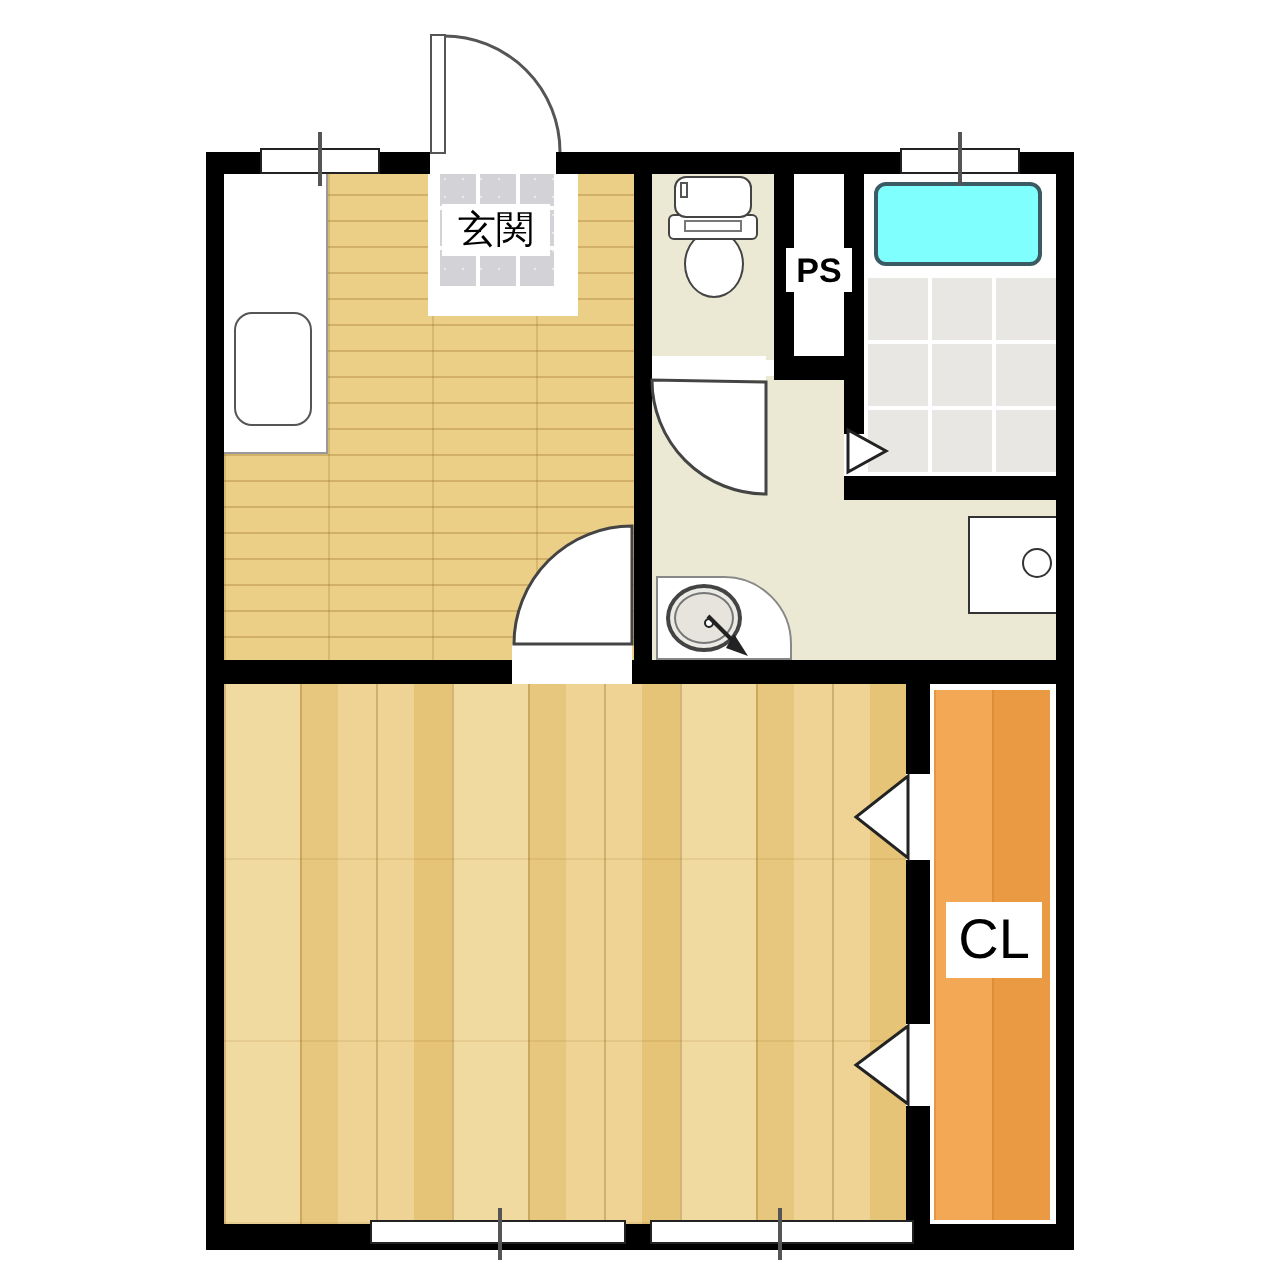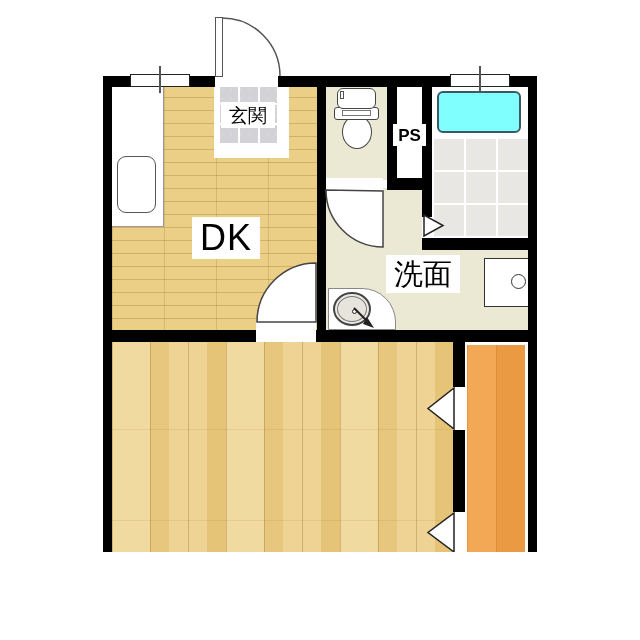--- a/index.html
+++ b/index.html
@@ -1,16 +1,16 @@
 <!DOCTYPE html>
 <html><head>
 <meta charset="utf-8">
 <style>
   html,body{margin:0;padding:0;background:#fff;}
-  #canvas{position:relative;width:640px;height:552px;background:#fff;overflow:hidden;
+  #canvas{position:relative;width:640px;height:640px;background:#fff;overflow:hidden;
           font-family:"Liberation Sans","DejaVu Sans",sans-serif;}
   .wall{position:absolute;background:#000;}
   .white{position:absolute;background:#fff;}
   .floor{position:absolute;}
   .label{position:absolute;background:#fff;color:#000;display:flex;align-items:center;
          justify-content:center;white-space:nowrap;line-height:1;}
   .tick{position:absolute;background:#555;width:2px;}
   .fixture{position:absolute;background:#fff;}
   
   .dk-floor{background-color:#eccf87;background-image:
@@ -109,23 +109,20 @@
     <polygon points="424,215 424,236 443,225.5" fill="#fff" stroke="#222" stroke-width="1.5"></polygon>
     <polygon points="454,388 454,429 428,408.5" fill="#fff" stroke="#222" stroke-width="1.5"></polygon>
     <polygon points="454,513 454,552 428,532.5" fill="#fff" stroke="#222" stroke-width="1.5"></polygon>
     <line x1="354" y1="308" x2="368" y2="322" stroke="#222" stroke-width="2"></line>
     <polygon points="374,328 363,324 367,317" fill="#222"></polygon>
   </svg>
 
   <div class="label" style="left:221px;top:102px;width:54px;height:26px;font-size:19px;">
     <span>玄関</span>
   </div>
-  <div class="label" style="left:192px;top:217px;width:68px;height:42px;font-size:36px;letter-spacing:1px;">
-    <span>DK</span>
-  </div>
   <div class="label" style="left:393px;top:124px;width:33px;height:22px;font-size:17px;font-weight:bold;">
     <span>PS</span>
   </div>
-  <div class="label" style="left:386px;top:255px;width:74px;height:38px;font-size:29px;">
-    <span>洗面</span>
+  <div class="label" style="left:473px;top:451px;width:48px;height:38px;font-size:28px;">
+    <span>CL</span>
   </div>
 
 </div>
 
 </body></html>

